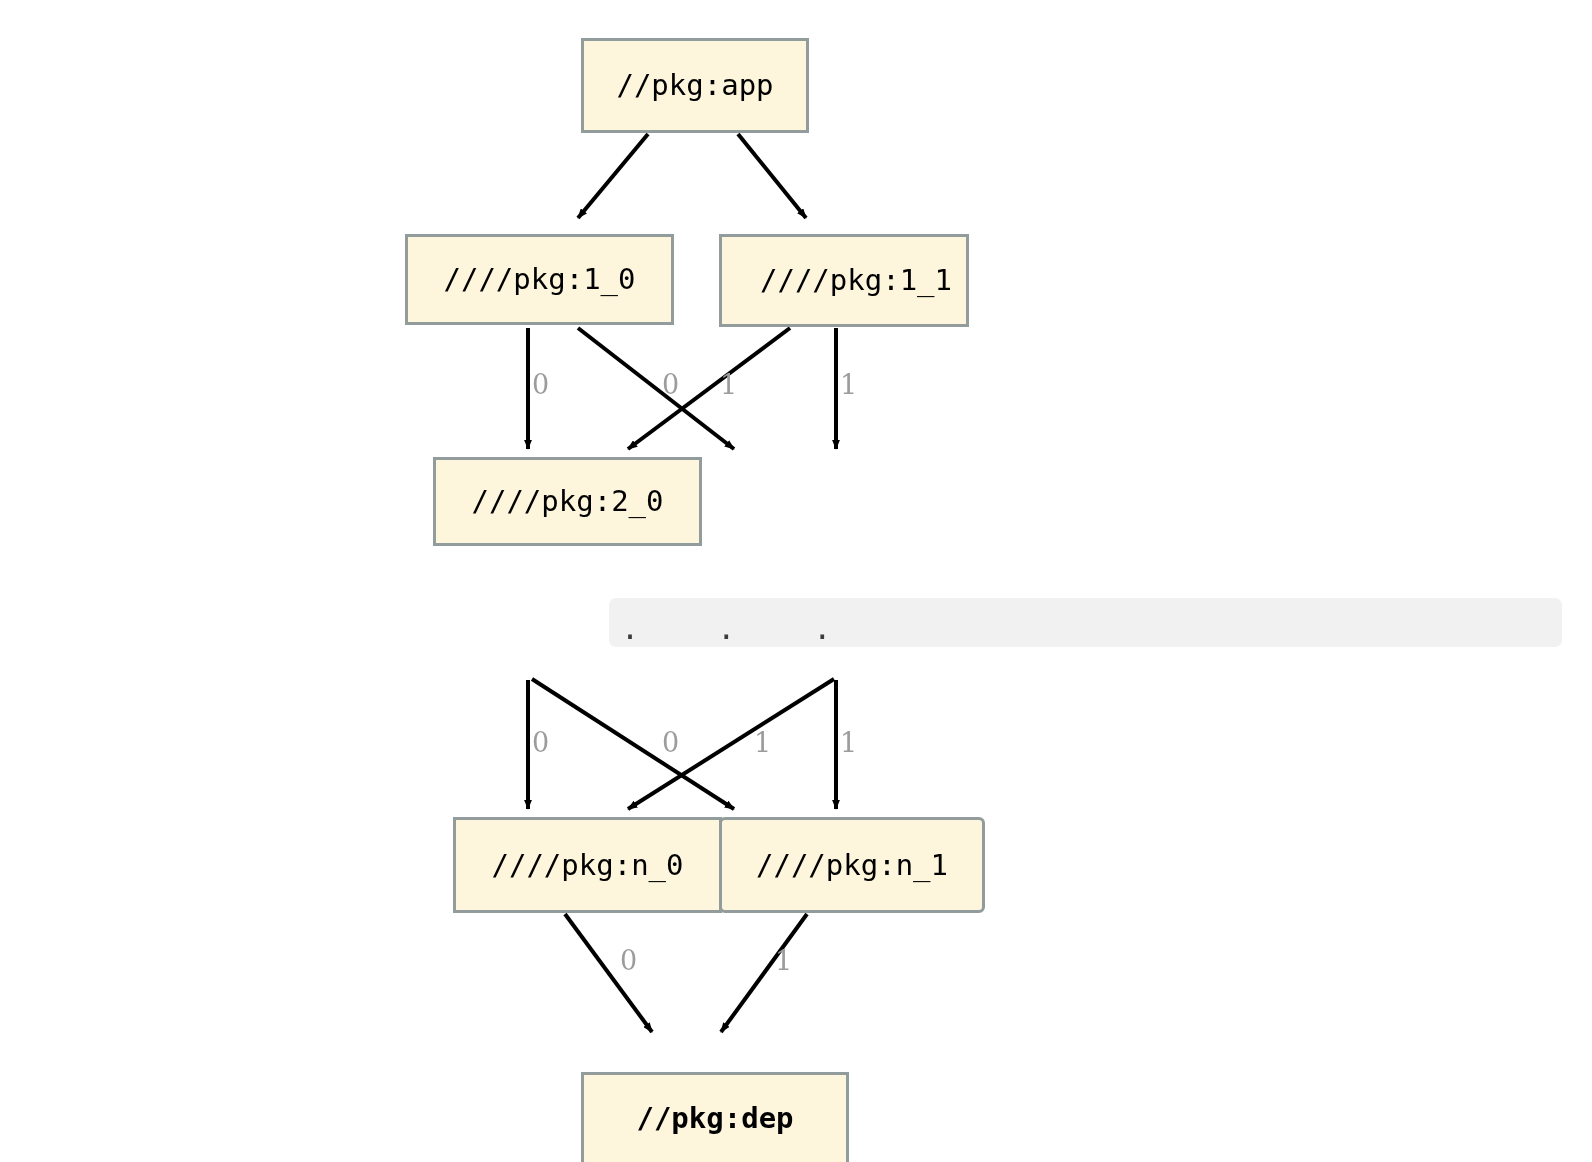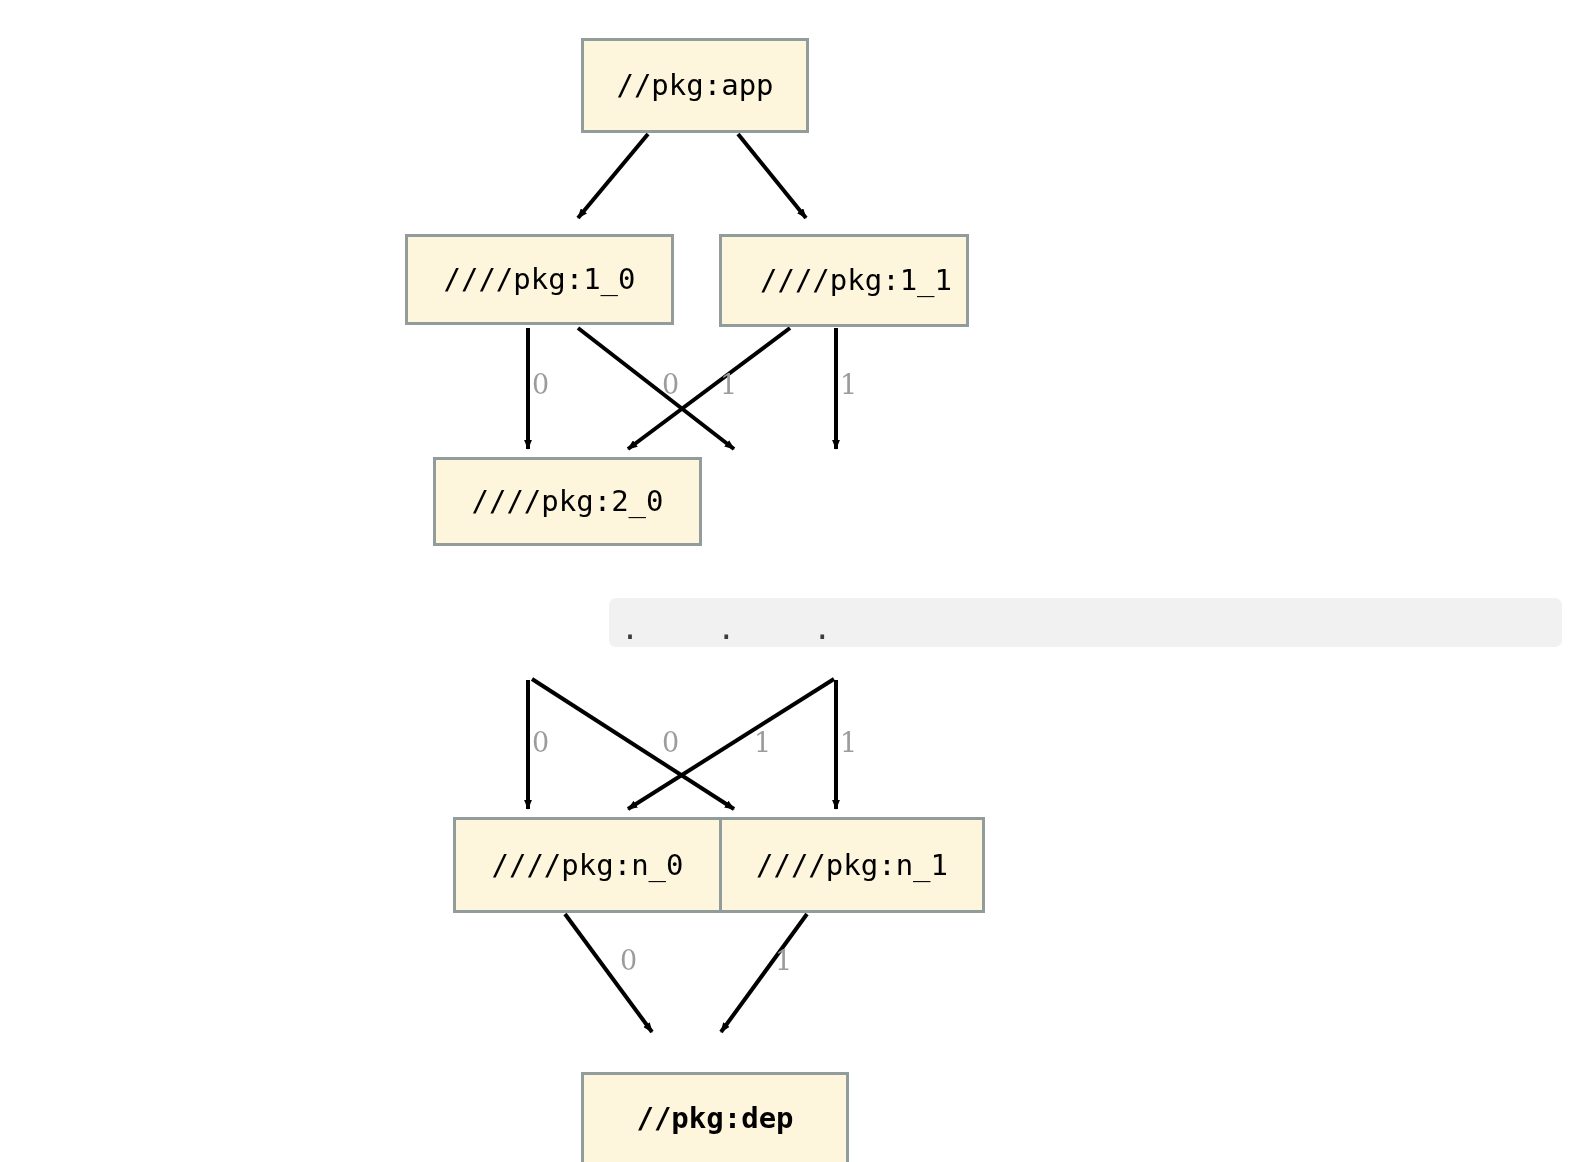--- a/index.html
+++ b/index.html
@@ -121,21 +121,21 @@
 
   <div class="node-box" style="left:405px; top:457px; width:269px; height:89px;margin-left:28px;">
     <span class="node-label">////pkg:2_0</span>
   </div>
 
 
   <div class="node-box" style="left:405px; top:817px; width:269px; height:96px;margin-left:48px;">
     <span class="node-label">////pkg:n_0</span>
   </div>
 
-  <div class="node-box" style="left:719px; top:817px; width:266px; height:96px;">
+  <div class="node-box" style="left:719px; top:817px; width:266px; height:96px;border-radius:6px;">
     <span class="node-label">////pkg:n_1</span>
   </div>
 
   <div class="node-box" style="left:581px; top:1072px; width:268px; height:93px;font-weight:bold;">
     <span class="node-label">//pkg:dep</span>
   </div>
 
   <div class="edge-label" style="left:532px; top:371px;">0</div>
   <div class="edge-label" style="left:662px; top:371px;">0</div>
   <div class="edge-label" style="left:720px; top:371px;">1</div>

